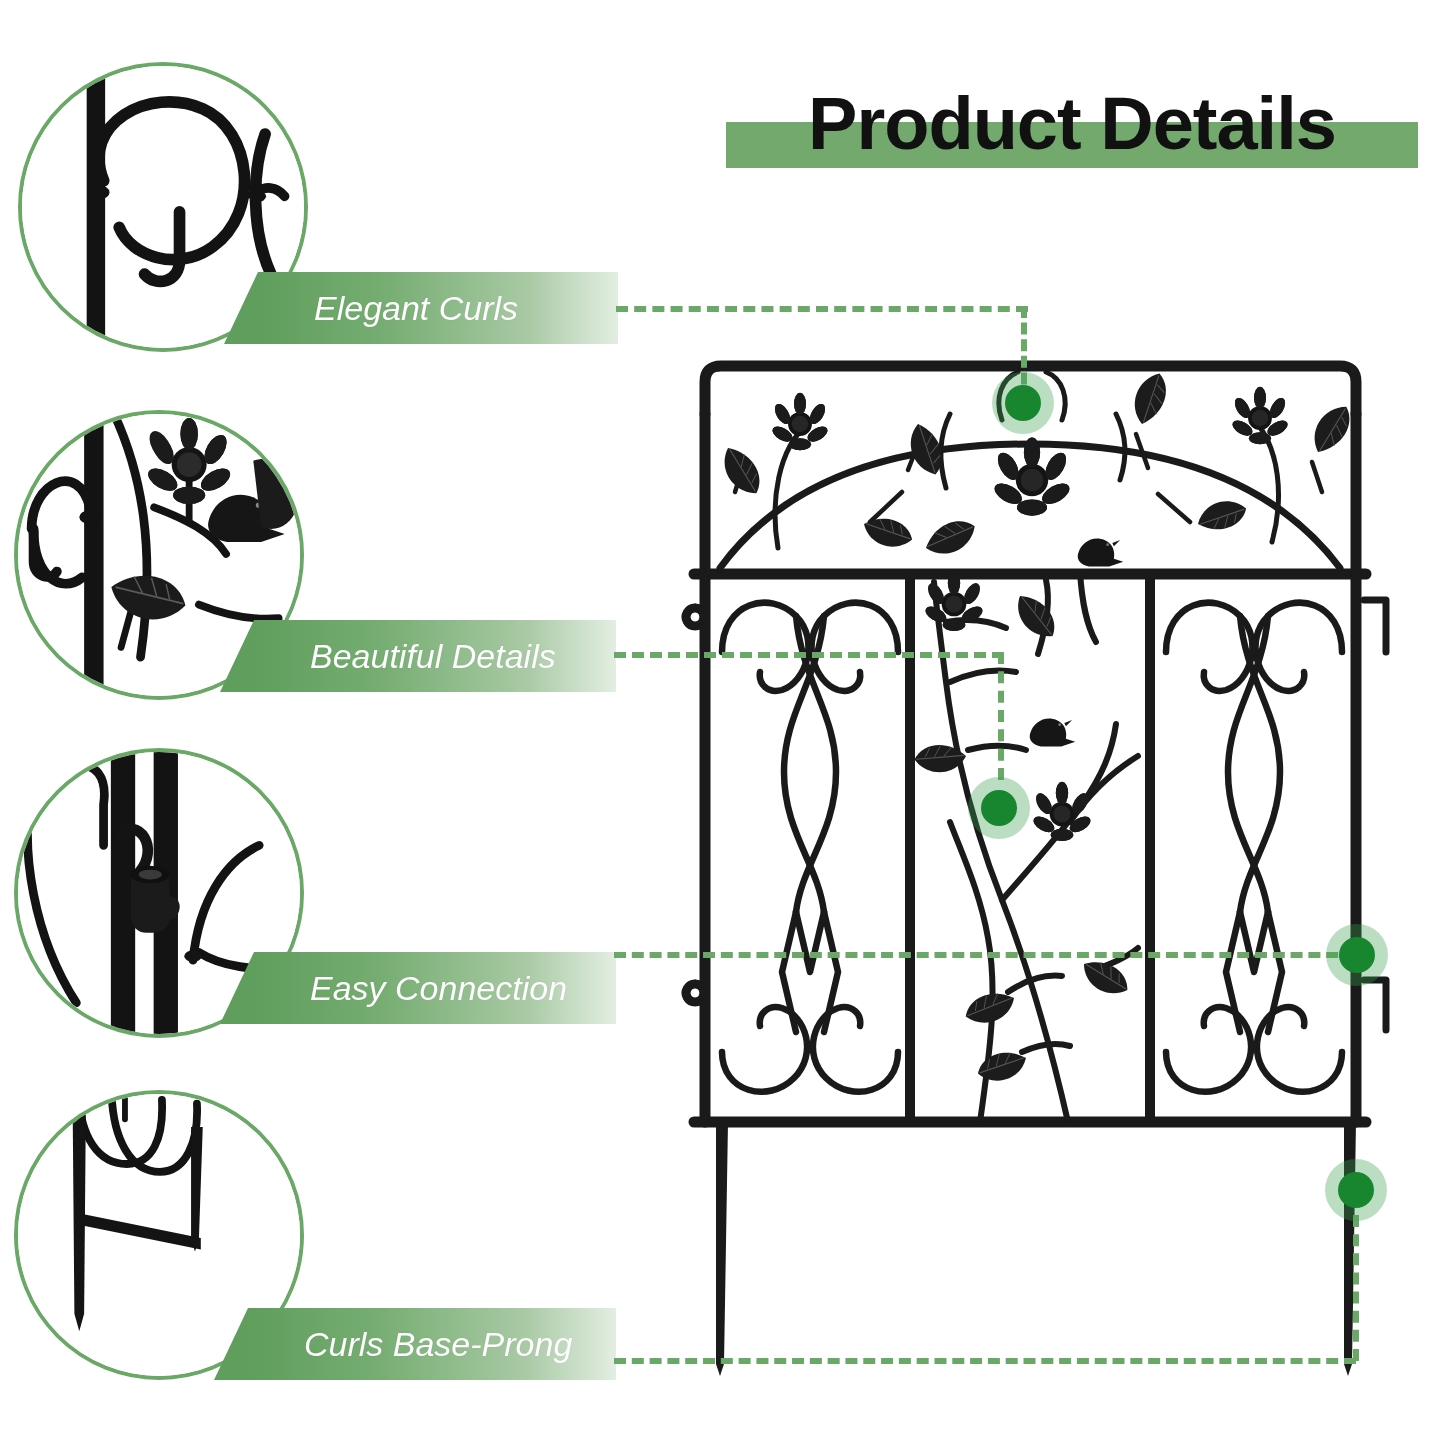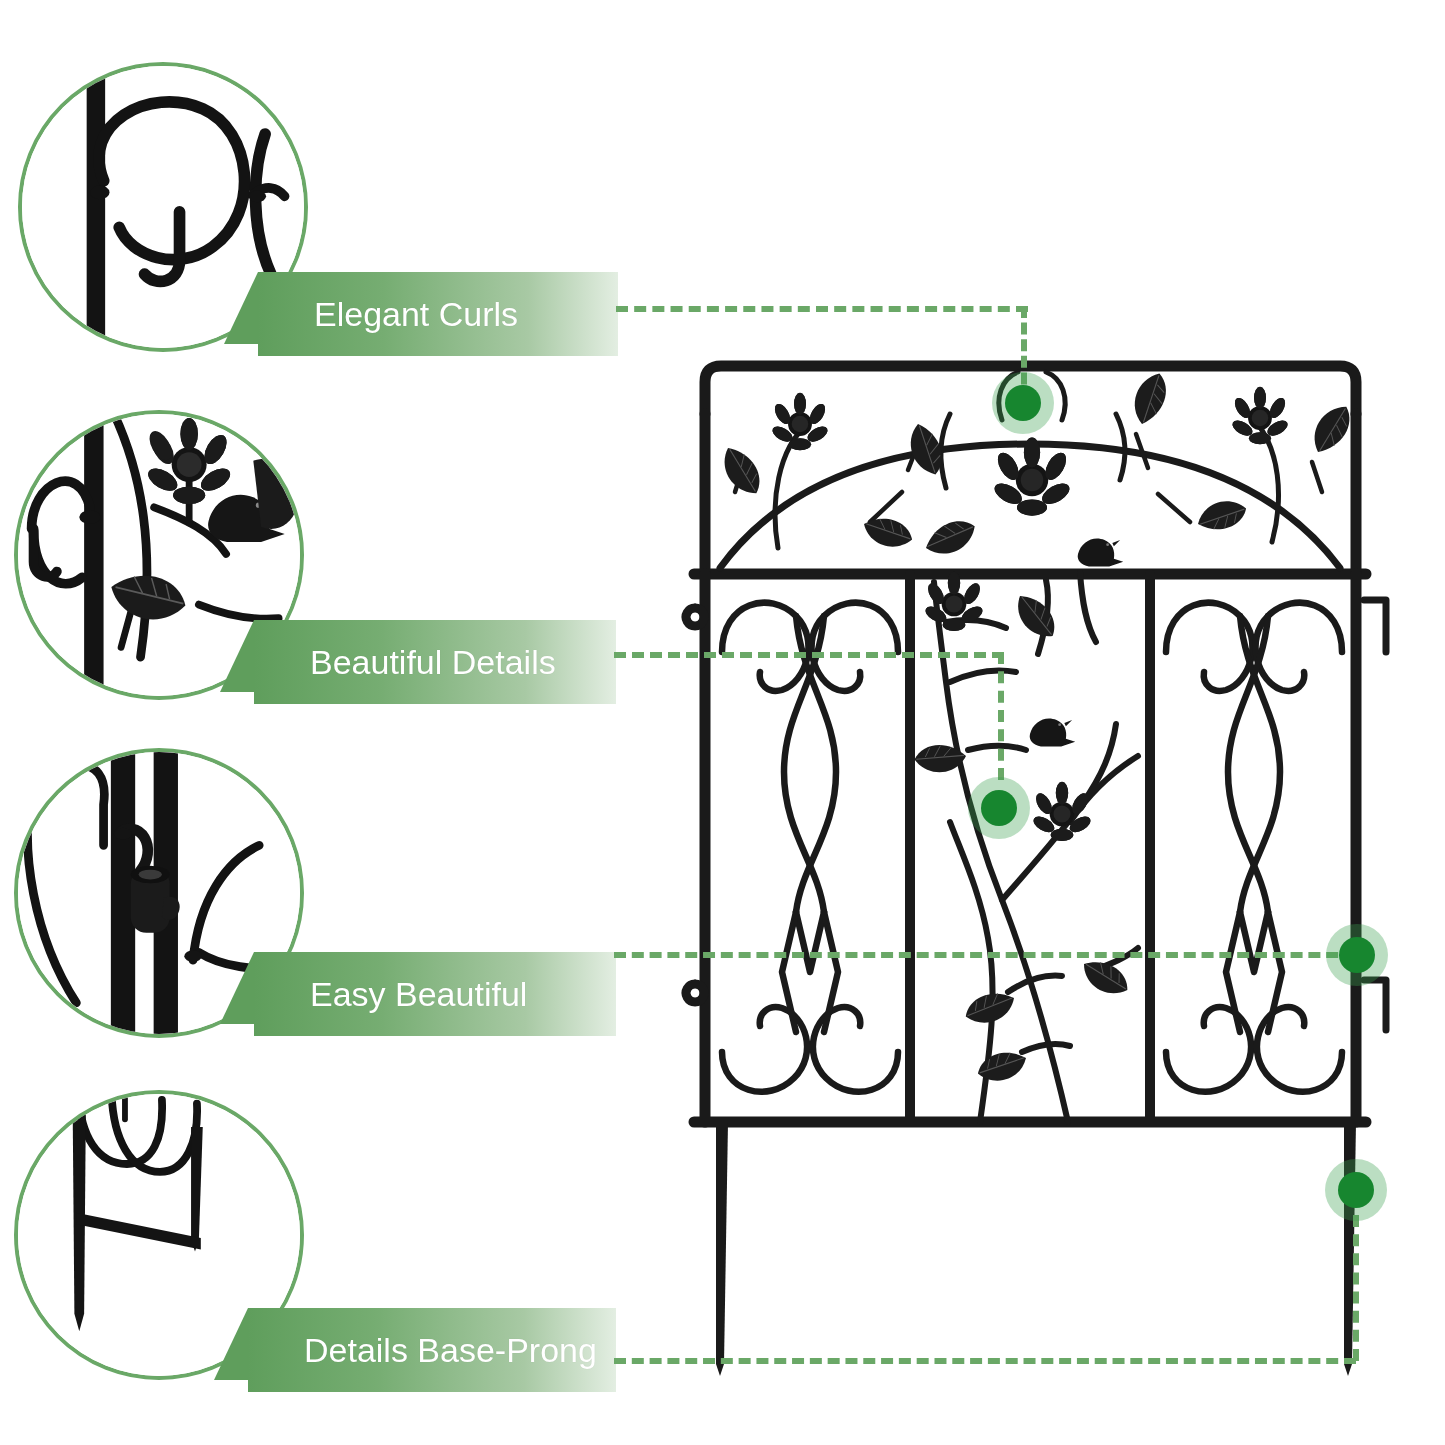--- a/index.html
+++ b/index.html
@@ -28,23 +28,23 @@
 
   
   .callout { position:absolute; left:0; }
   .circle{
     position:absolute; border-radius:50%;
     border:4px solid #6aa867; background:#ffffff;
     overflow:hidden;
   }
 
   .labelbar{
-    position:absolute; height:84px;
+    position:absolute; height:72px;
     background:linear-gradient(to right,#5f9e5c 0%, #76ad72 35%, #a8c9a4 75%, #e3eee2 100%);
-    display:flex; align-items:center;
+    display:flex; align-items:center;font-style:italic;
   }
   .labelbar::before{
     content:""; position:absolute; left:-34px; top:0;
     border-top:72px solid transparent;
     border-right:34px solid #5f9e5c;
   }
   .labelbar span{
     color:#ffffff; font-size:34px; padding-left:56px; white-space:nowrap;
     text-shadow:0 0 1px rgba(0,0,0,.12);
   }
@@ -75,20 +75,24 @@
   .product svg{ display:block; width:100%; height:100%; }
 
   .zoomsvg{ position:absolute; inset:0; }
   .zoomsvg svg{ display:block; width:100%; height:100%; }
 </style>
 </head>
 <body>
 
 <div id="stage">
 
+  <div class="title-wrap">
+    <div class="title-hl"></div>
+    <div class="title-text">Product Details</div>
+  </div>
 
   <div class="product">
     <svg viewBox="0 0 760 1060" xmlns="http://www.w3.org/2000/svg">
       <defs>
         <g id="leafA">
           <path d="M0,0 C 16,-20 44,-22 56,-4 C 44,18 14,20 0,0 Z" fill="#1c1c1c"></path>
           <path d="M2,-1 L54,-4" stroke="#555" stroke-width="1.2" fill="none"></path>
           <path d="M14,-12 L24,-3 M26,-15 L34,-4 M38,-14 L44,-5" stroke="#555" stroke-width="1" fill="none"></path>
         </g>
         <g id="flowerA">
@@ -336,21 +340,21 @@
             <ellipse cx="136" cy="126" rx="20" ry="9" fill="#101010"></ellipse>
             <ellipse cx="136" cy="126" rx="12" ry="5" fill="#3a3a3a"></ellipse>
             <path d="M150,150 C 160,146 168,152 166,162 C 164,172 154,176 148,170" fill="#1b1b1b"></path>
           </g>
           <ellipse cx="108" cy="84" rx="9" ry="6" fill="#141414"></ellipse>
           <ellipse cx="180" cy="210" rx="9" ry="6" fill="#141414"></ellipse>
         </svg>
       </div>
     </div>
     <div class="labelbar" style="left:254px; top:952px; width:362px;">
-      <span>Easy Beautiful</span>
+      <span>Easy Connection</span>
     </div>
     <div class="dash-h" style="left:614px; top:952px; width:742px;"></div>
     <div class="marker" style="left:1326px; top:924px;">
       <div class="halo"></div>
       <div class="dot"></div>
     </div>
   </div>
 
   <div class="callout">
     <div class="circle" style="left:14px; top:1090px; width:290px; height:290px;">
@@ -365,21 +369,21 @@
           </g>
           <g fill="#141414">
             <path d="M56,-10 L70,-10 L68,226 L63,244 L58,226 Z"></path>
             <path d="M178,34 L190,34 L186,150 L182,162 L178,150 Z"></path>
             <path d="M60,122 L188,148 L188,160 L60,134 Z"></path>
           </g>
         </svg>
       </div>
     </div>
     <div class="labelbar" style="left:248px; top:1308px; width:368px;">
-      <span>Details Base-Prong</span>
+      <span>Curls Base-Prong</span>
     </div>
     <div class="dash-h" style="left:614px; top:1358px; width:742px;"></div>
     <div class="dash-v" style="left:1353px; top:1215px; height:146px;"></div>
     <div class="marker" style="left:1325px; top:1159px;">
       <div class="halo"></div>
       <div class="dot"></div>
     </div>
   </div>
 
 </div>

